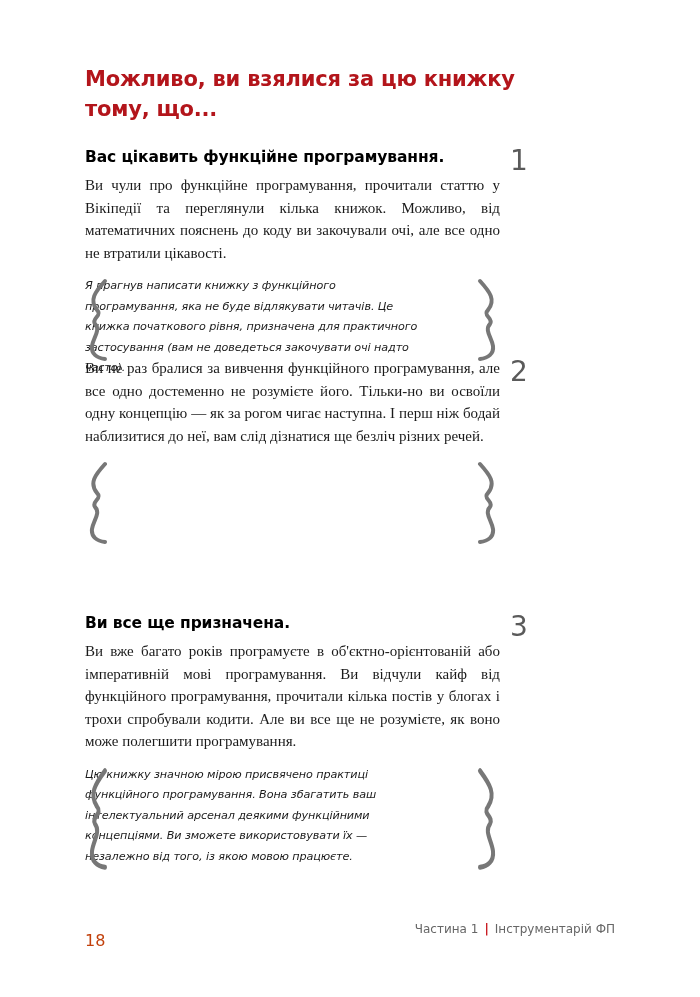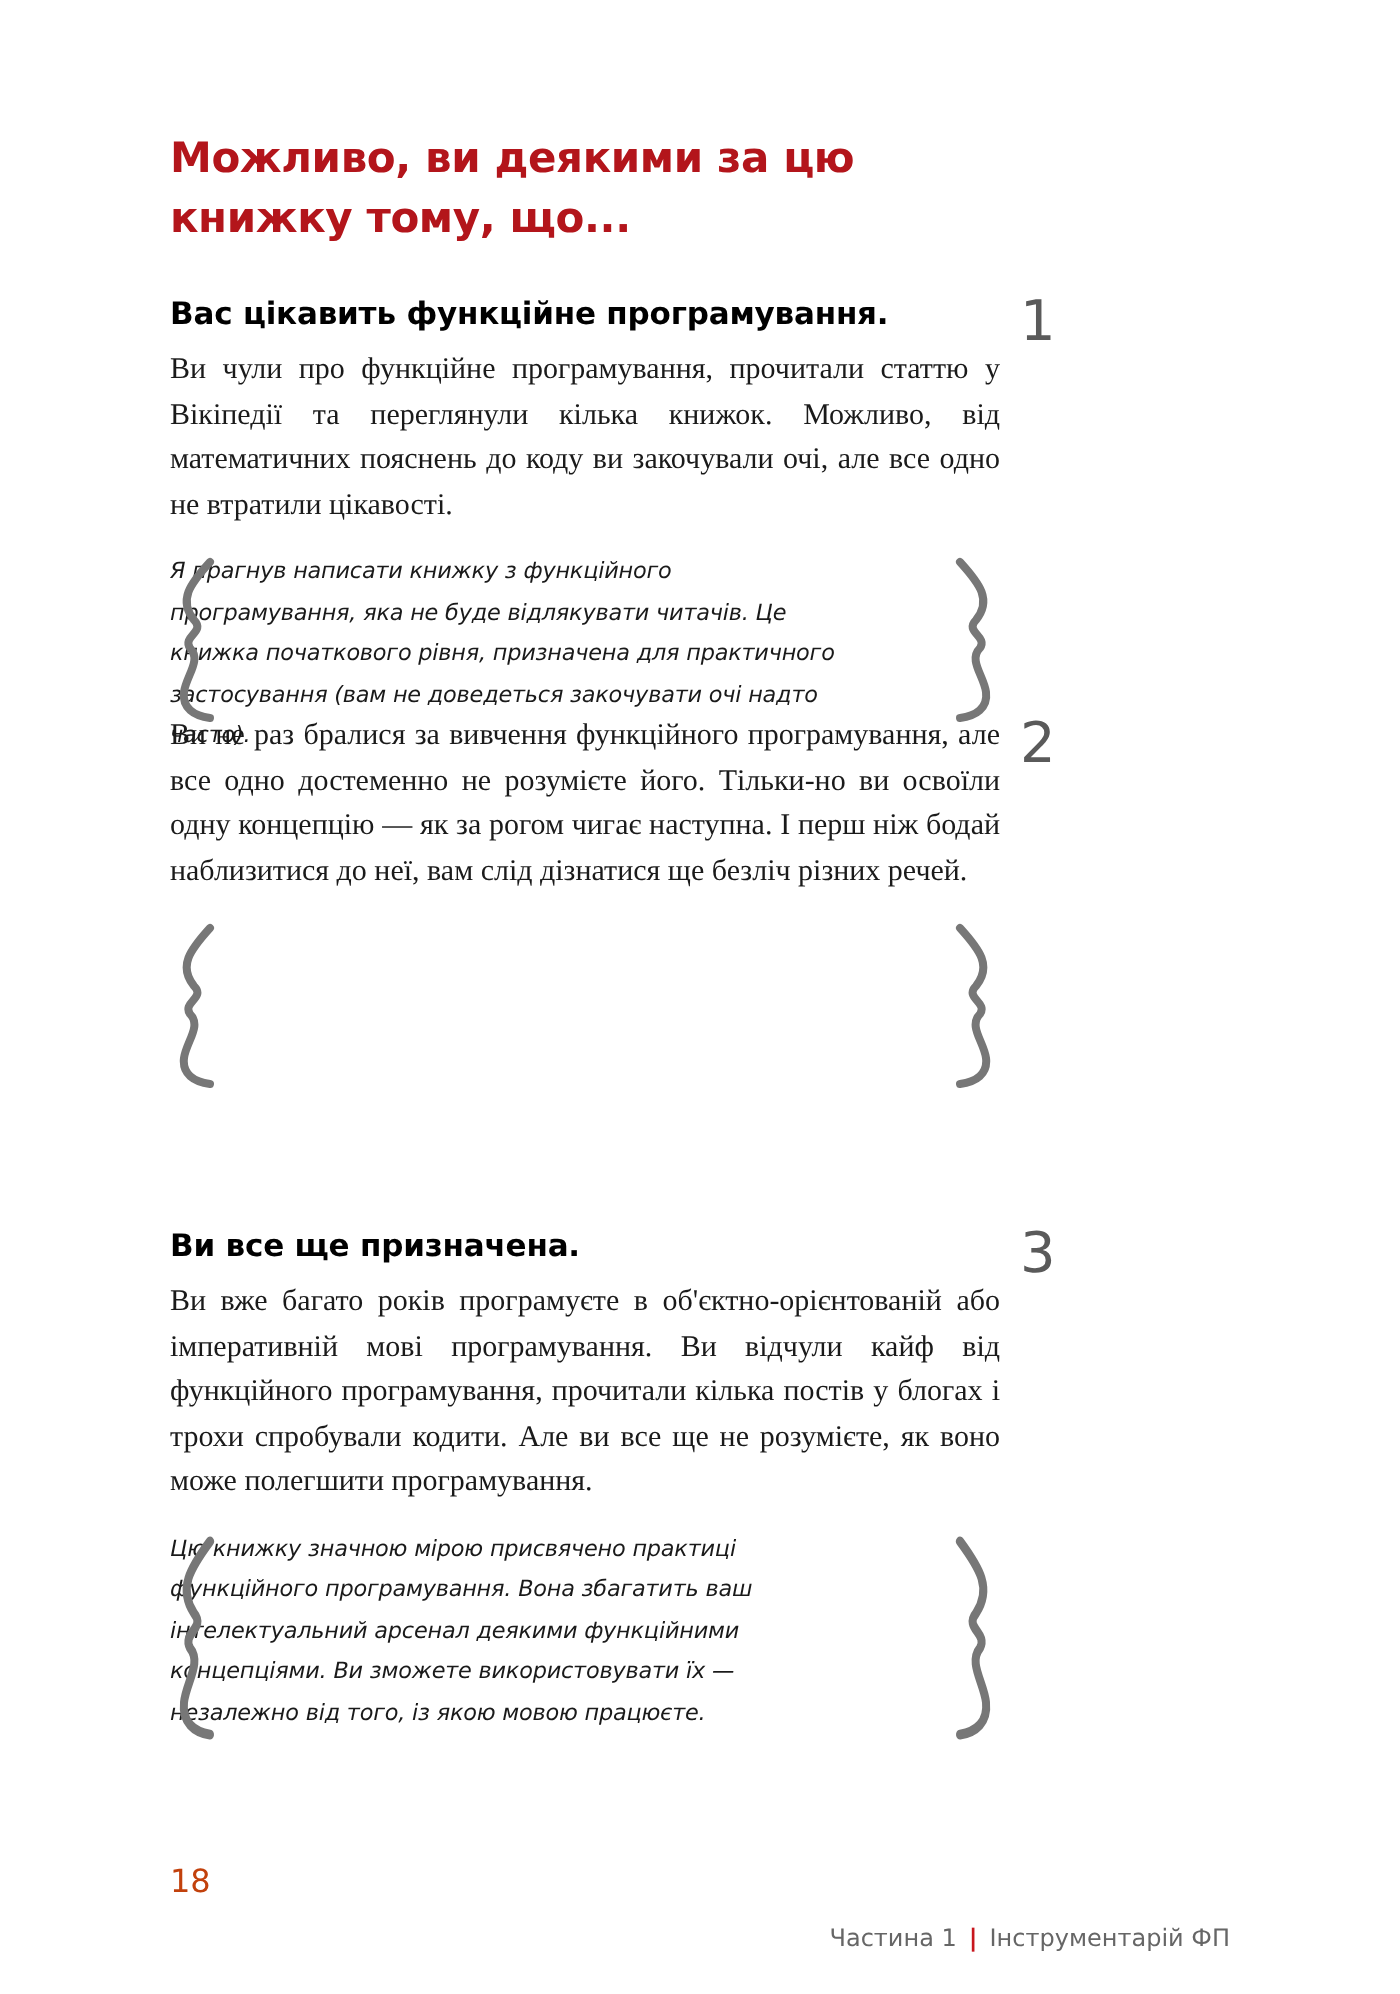--- a/index.html
+++ b/index.html
@@ -37,31 +37,31 @@
   }
   .brace { position: absolute; top: 2px; width: 26px; }
   .brace.left { left: 0; }
   .brace.right { right: 0; }
   .brace svg { display: block; width: 26px; height: 100%; }
   .footer-page {
     position: absolute; left: 85px; top: 931px;
     font-family: "DejaVu Sans", sans-serif; font-size: 16px; color: #c2410c;
   }
   .footer-right {
-    position: absolute; right: 85px; top: 962px;
+    position: absolute; right: 85px; top: 922px;
     font-family: "DejaVu Sans", sans-serif; font-size: 12px; color: #666666;
   }
   .footer-sep { color: #c8161d; font-weight: bold; margin: 0 6px; }
 </style>
 </head>
 <body>
 
 <div class="page">
 
-  <h1 class="title">Можливо, ви деякими за цю книжку тому, що...</h1>
+  <h1 class="title">Можливо, ви взялися за цю книжку тому, що...</h1>
 
   <div class="section" style="top:146px;">
     <div class="sec-number">1</div>
     <h2 class="sec-heading">Вас цікавить функційне програмування.</h2>
     <p class="sec-body">Ви чули про функційне програмування, прочитали статтю у Вікіпедії та переглянули кілька книжок. Можливо, від математичних пояснень до коду ви закочували очі, але все одно не втратили цікавості.</p>
     <div class="note" style="height:88px;">
       <div class="brace left" style="height:84px;">
         <svg viewBox="0 0 26 84" preserveAspectRatio="none">
             <path d="M20 3 C10 14, 4 22, 12 32 C18 38, 6 40, 10 46 C16 52, 8 60, 7 68 C6 76, 12 80, 20 81" fill="none" stroke="#777" stroke-width="4" stroke-linecap="round"></path>
           </svg>

